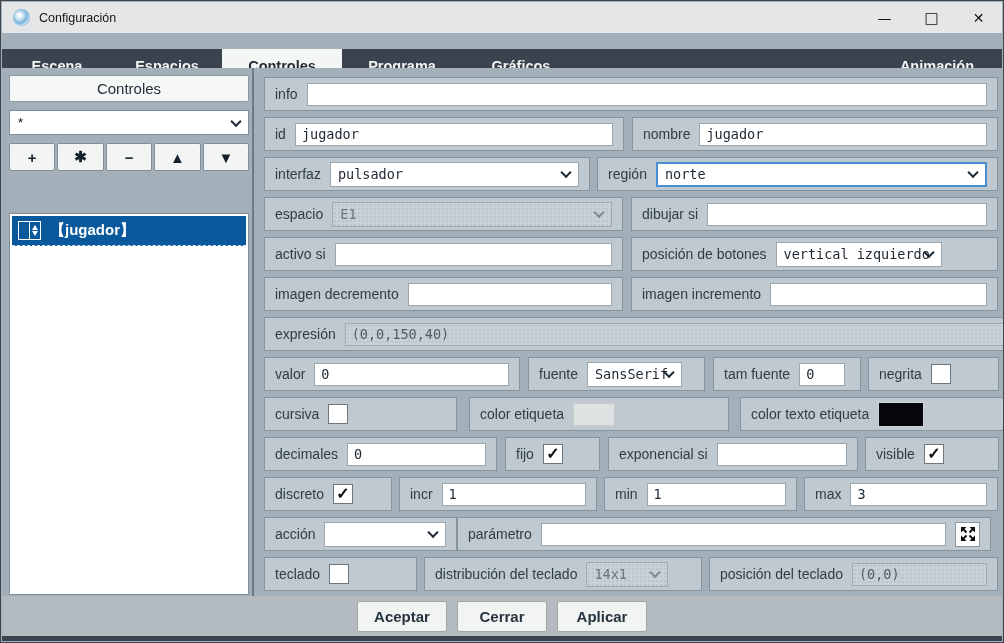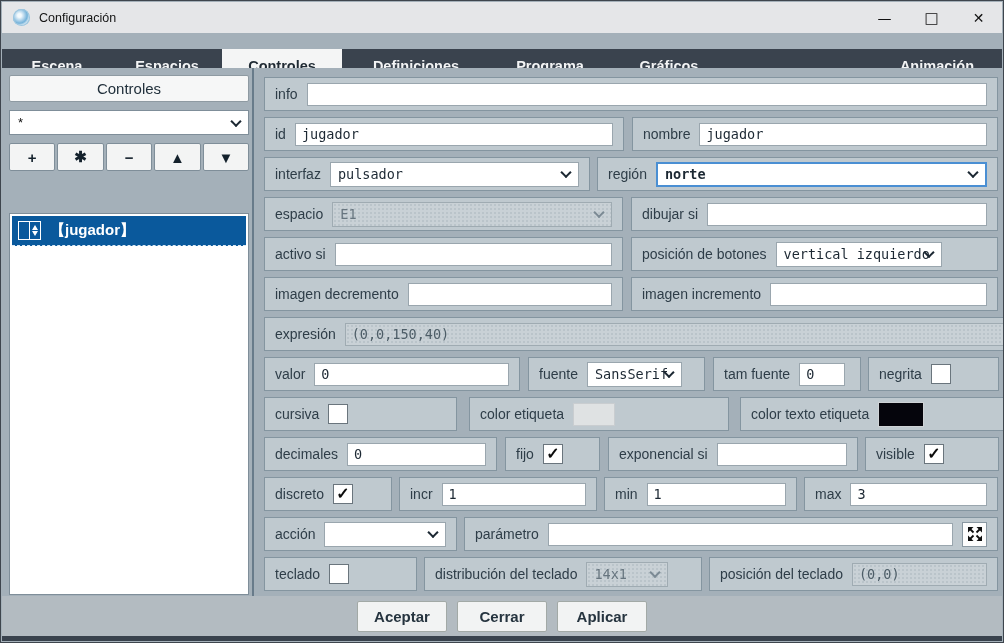--- a/index.html
+++ b/index.html
@@ -63,21 +63,21 @@
   .lbl { font-size:14px; color:#2e3d48; white-space:nowrap; }
   .tin { height:23px; border:1px solid #9aa6ae; background:#fff;
     font-family:"DejaVu Sans Mono", monospace; font-size:13.5px; color:#1c2833; padding:0 6px; min-width:0; }
   .tin.grow { flex:1; }
   .tin:disabled, .tin.dis { background:#c9d1d6; color:#4d5d67; border-color:#9fabb2;
     background-image:radial-gradient(#bac4ca 1px, transparent 1px); background-size:4px 4px; }
   .sel { height:25px; background:#fff; border:1px solid #9aa6ae; display:flex; align-items:center;
     padding:0 22px 0 7px; position:relative; font-family:"DejaVu Sans Mono", monospace;
     font-size:13.5px; color:#1c2833; white-space:nowrap; overflow:hidden; }
   .sel.grow { flex:1; }
-  .sel.focus { border:2px solid #4a8fd3;font-weight:bold; }
+  .sel.focus { border:2px solid #4a8fd3; }
   .sel.dis { background:#c9d1d6; color:#67757f; border-color:#9fabb2;
     background-image:radial-gradient(#bac4ca 1px, transparent 1px); background-size:4px 4px; }
   .chv { position:absolute; right:8px; top:50%; width:8px; height:8px;
     border-right:2px solid #1c2833; border-bottom:2px solid #1c2833;
     transform:translateY(-70%) rotate(45deg); background:transparent; }
   .sel.dis .chv { border-color:#7b8a94; }
   .cb { width:20px; height:20px; background:#fff; border:1px solid #6a757d;
     display:flex; align-items:center; justify-content:center;
     font-size:16px; font-weight:700; color:#0c0c0c; line-height:1; }
   .swatch { width:42px; height:23px; border:1px solid #c9cdd0; }
@@ -104,21 +104,20 @@
       <span class="win-btn">—</span>
       <span class="win-btn max">□</span>
       <span class="win-btn">✕</span>
     </div>
   </div>
 
   <div class="tabbar">
     <div class="tab" style="width:110px">Escena</div>
     <div class="tab" style="width:110px">Espacios</div>
     <div class="tab active" style="width:120px">Controles</div>
-    <div class="tab" style="width:148px">Definiciones</div>
     <div class="tab" style="width:120px">Programa</div>
     <div class="tab" style="width:118px">Gráficos</div>
     <div class="tab" style="margin-left:auto; padding-right:28px">Animación</div>
   </div>
 
   <div class="main">
     <div class="vdivider"></div>
 
     <div class="left-panel">
       <div class="lp-header">Controles</div>
@@ -298,21 +297,21 @@
         <div class="cell" style="width:193px">
           <span class="lbl">min</span>
           <input class="tin grow" value="1" style="">
         </div>
         <div class="cell" style="width:194px">
           <span class="lbl">max</span>
           <input class="tin grow" value="3" style="">
         </div>
       </div>
 
-      <div class="row" style="top:449px; gap:7px">
+      <div class="row" style="top:449px; ">
         <div class="cell" style="width:193px">
           <span class="lbl">acción</span>
           <div class="sel grow">
             <span></span>
             <span class="chv"></span>
           </div>
         </div>
         <div class="cell" style="width:534px">
           <span class="lbl">parámetro</span>
           <input class="tin grow" value="" style="">

